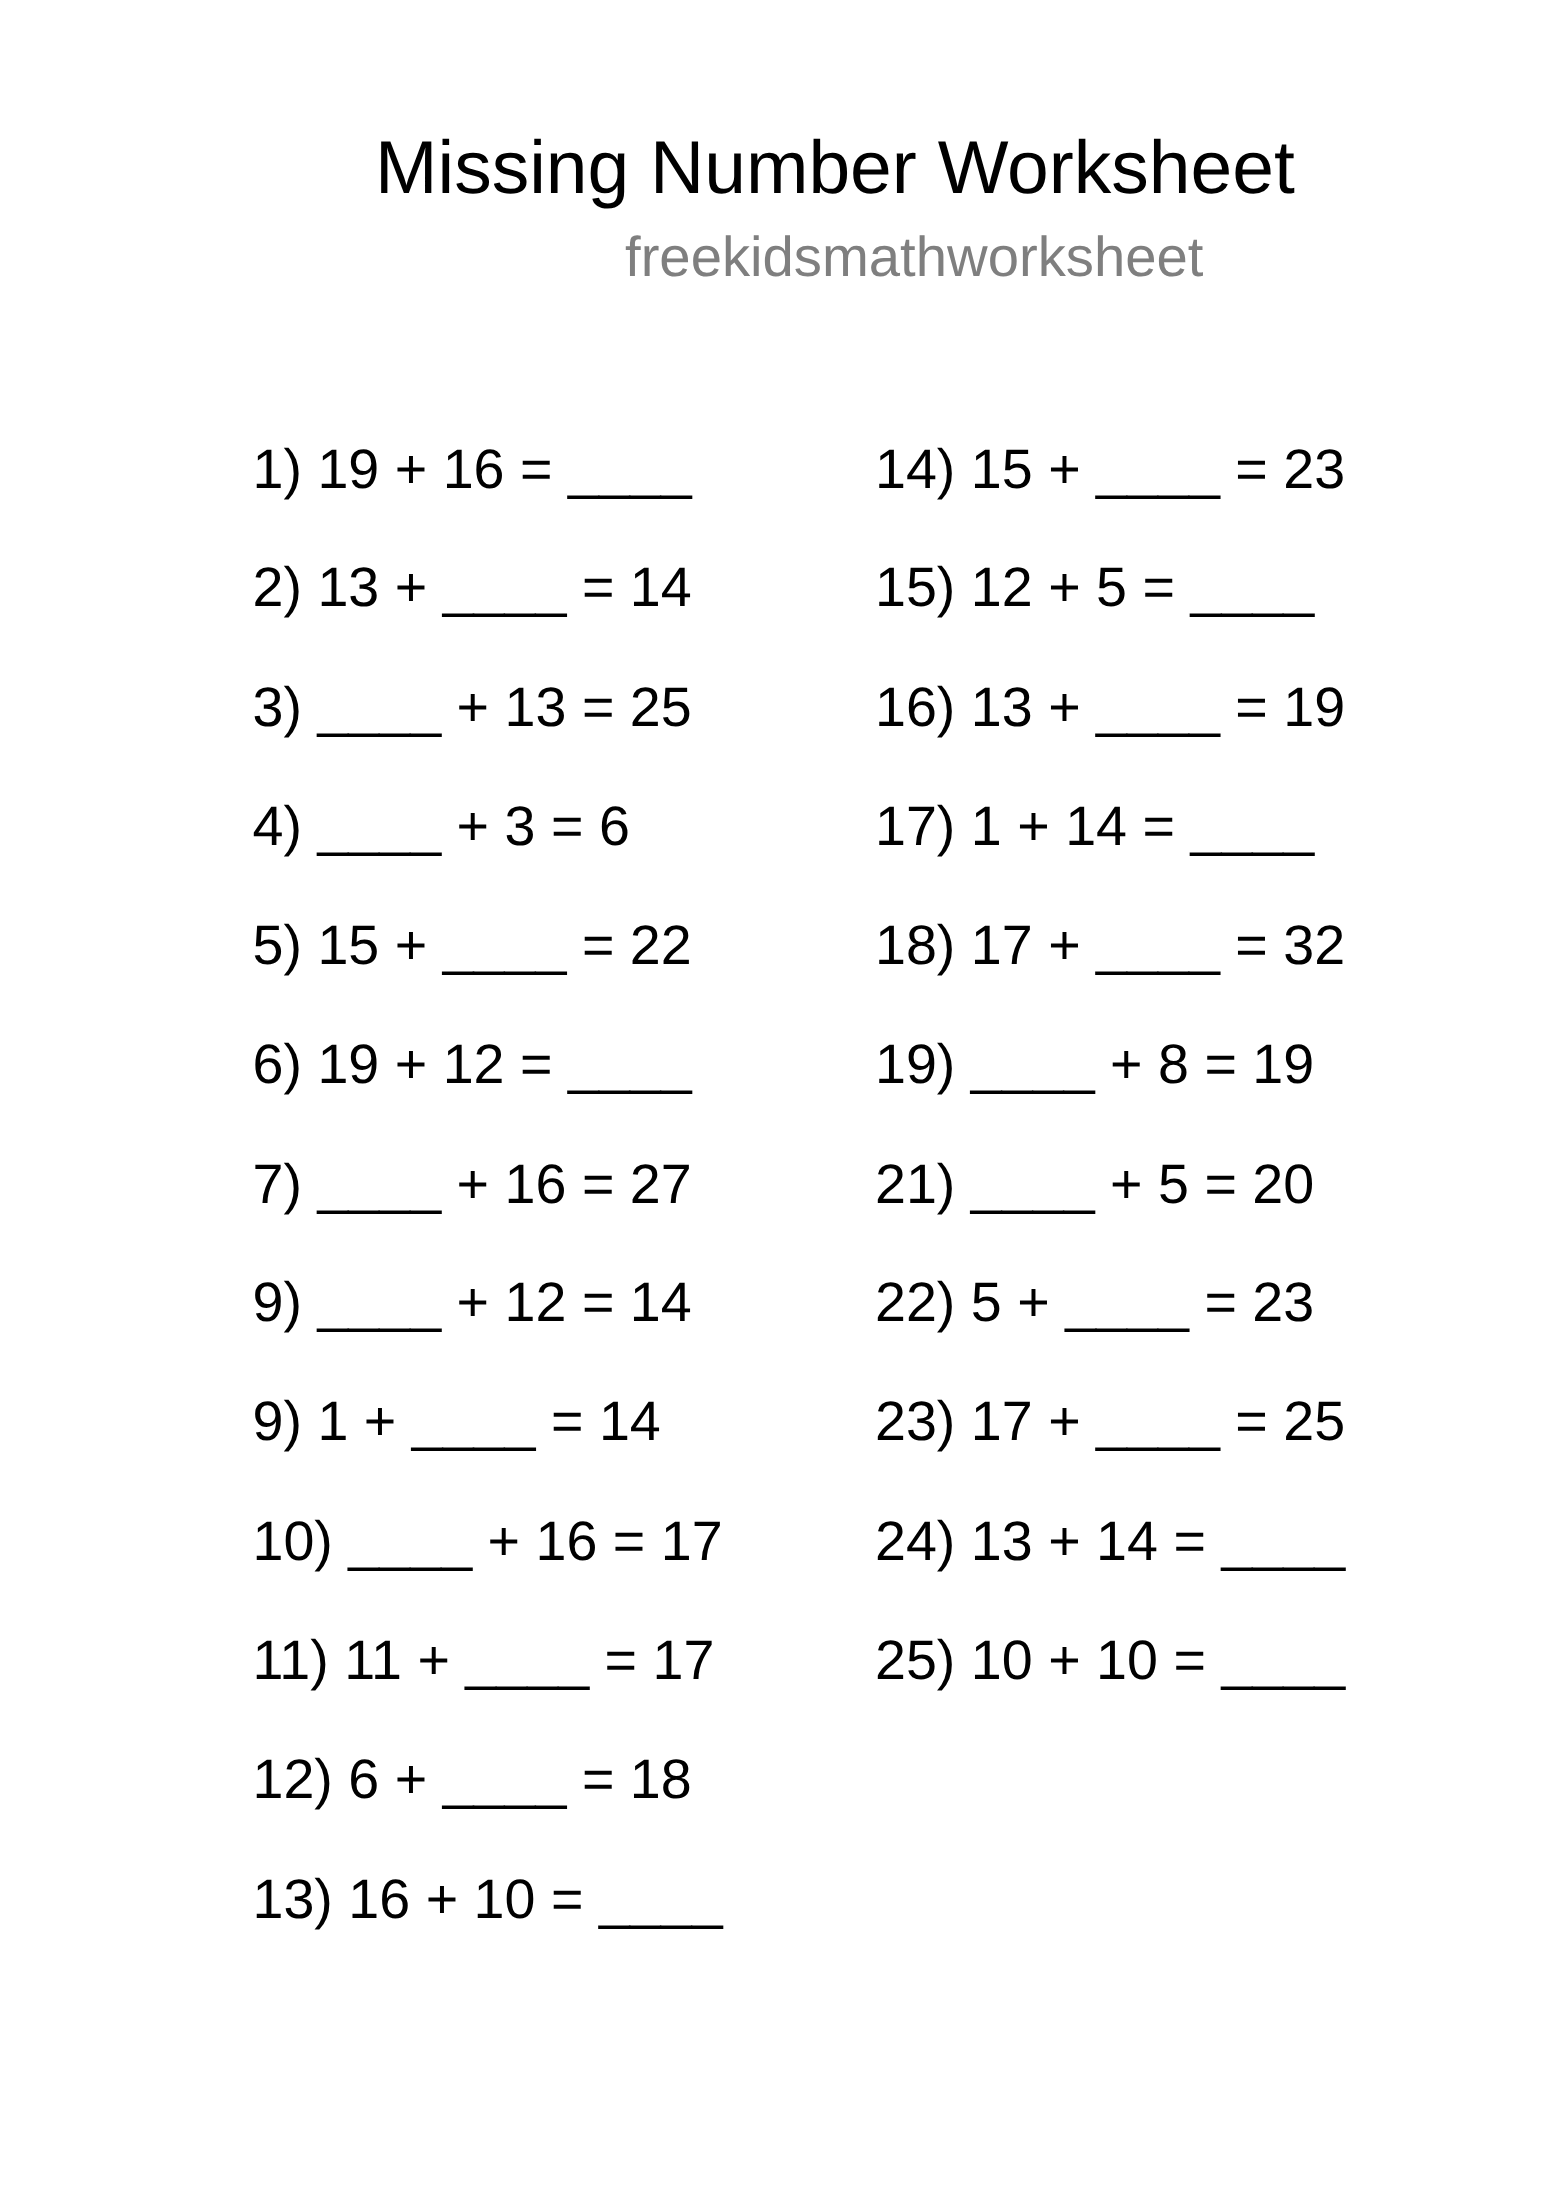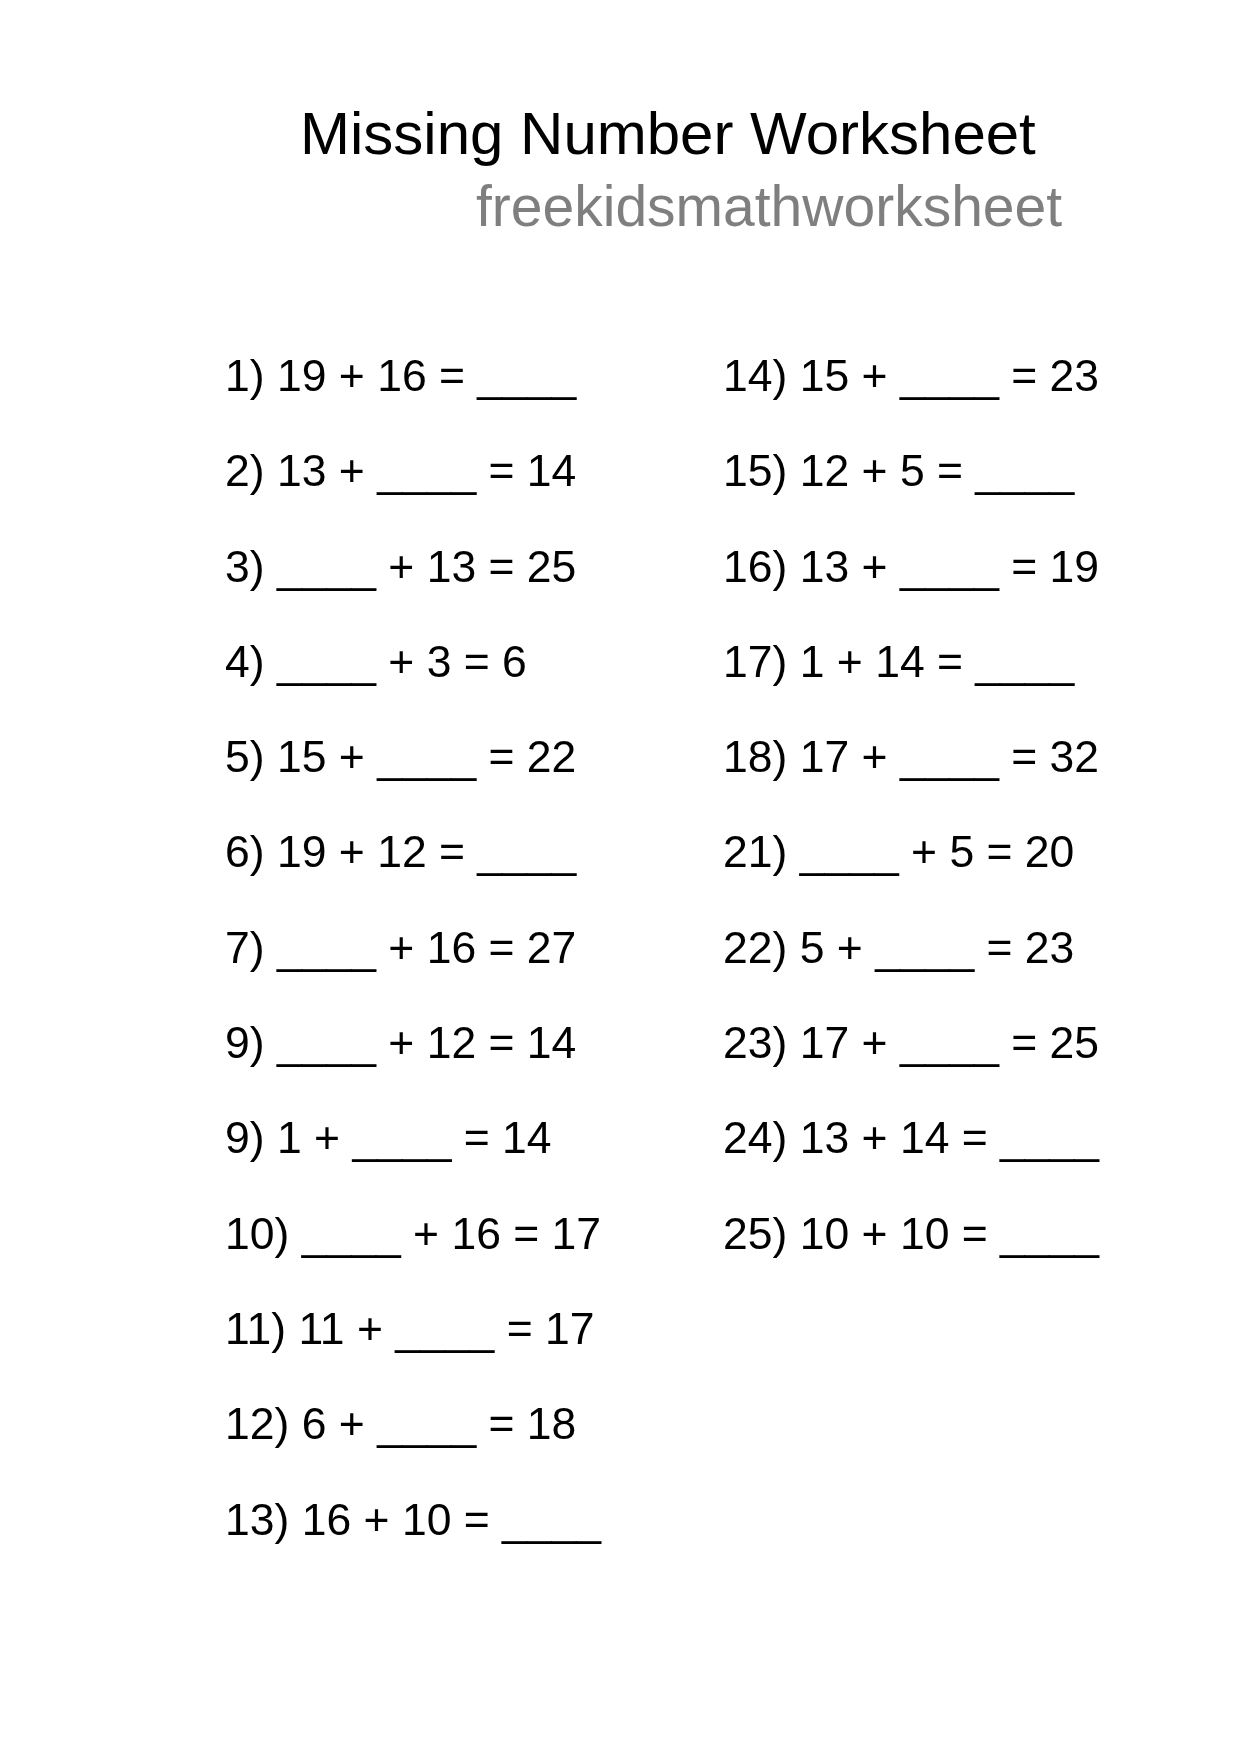--- a/index.html
+++ b/index.html
@@ -20,39 +20,38 @@
       left: 300px;
       top: 99px;
       font-size: 60px;
       line-height: 70px;
       white-space: nowrap;
       letter-spacing: 0px;
       text-align: right;
     }
     .subtitle {
       position: absolute;
-      left: 476px;
+      left: 500px;
       top: 180px;
-      font-size: 57px;
+      font-size: 45px;
       line-height: 52px;
       white-space: nowrap;
       color: #7f7f7f;
     }
     .column {
       position: absolute;
       top: 348px;
     }
     .col-left { left: 202px; }
     .col-right { left: 700px; }
     .problem {
       height: 95.3px;
       font-size: 44.5px;
       line-height: 56px;
       white-space: nowrap;
-      margin-left: 23px;
     }
     .problem span { white-space: pre; }
   </style>
 </head>
 <body>
 
 <div>
   <div class="title">Missing Number Worksheet</div>
   <div class="subtitle">freekidsmathworksheet</div>
 
@@ -71,19 +70,20 @@
     <div class="problem"><span>12) 6 + ____ = 18</span></div>
     <div class="problem"><span>13) 16 + 10 = ____</span></div>
   </div>
 
   <div class="column col-right">
     <div class="problem"><span>14) 15 + ____ = 23</span></div>
     <div class="problem"><span>15) 12 + 5 = ____</span></div>
     <div class="problem"><span>16) 13 + ____ = 19</span></div>
     <div class="problem"><span>17) 1 + 14 = ____</span></div>
     <div class="problem"><span>18) 17 + ____ = 32</span></div>
+    <div class="problem"><span>19) ____ + 8 = 19</span></div>
     <div class="problem"><span>21) ____ + 5 = 20</span></div>
     <div class="problem"><span>22) 5 + ____ = 23</span></div>
     <div class="problem"><span>23) 17 + ____ = 25</span></div>
     <div class="problem"><span>24) 13 + 14 = ____</span></div>
     <div class="problem"><span>25) 10 + 10 = ____</span></div>
   </div>
 </div>
 
 </body></html>

